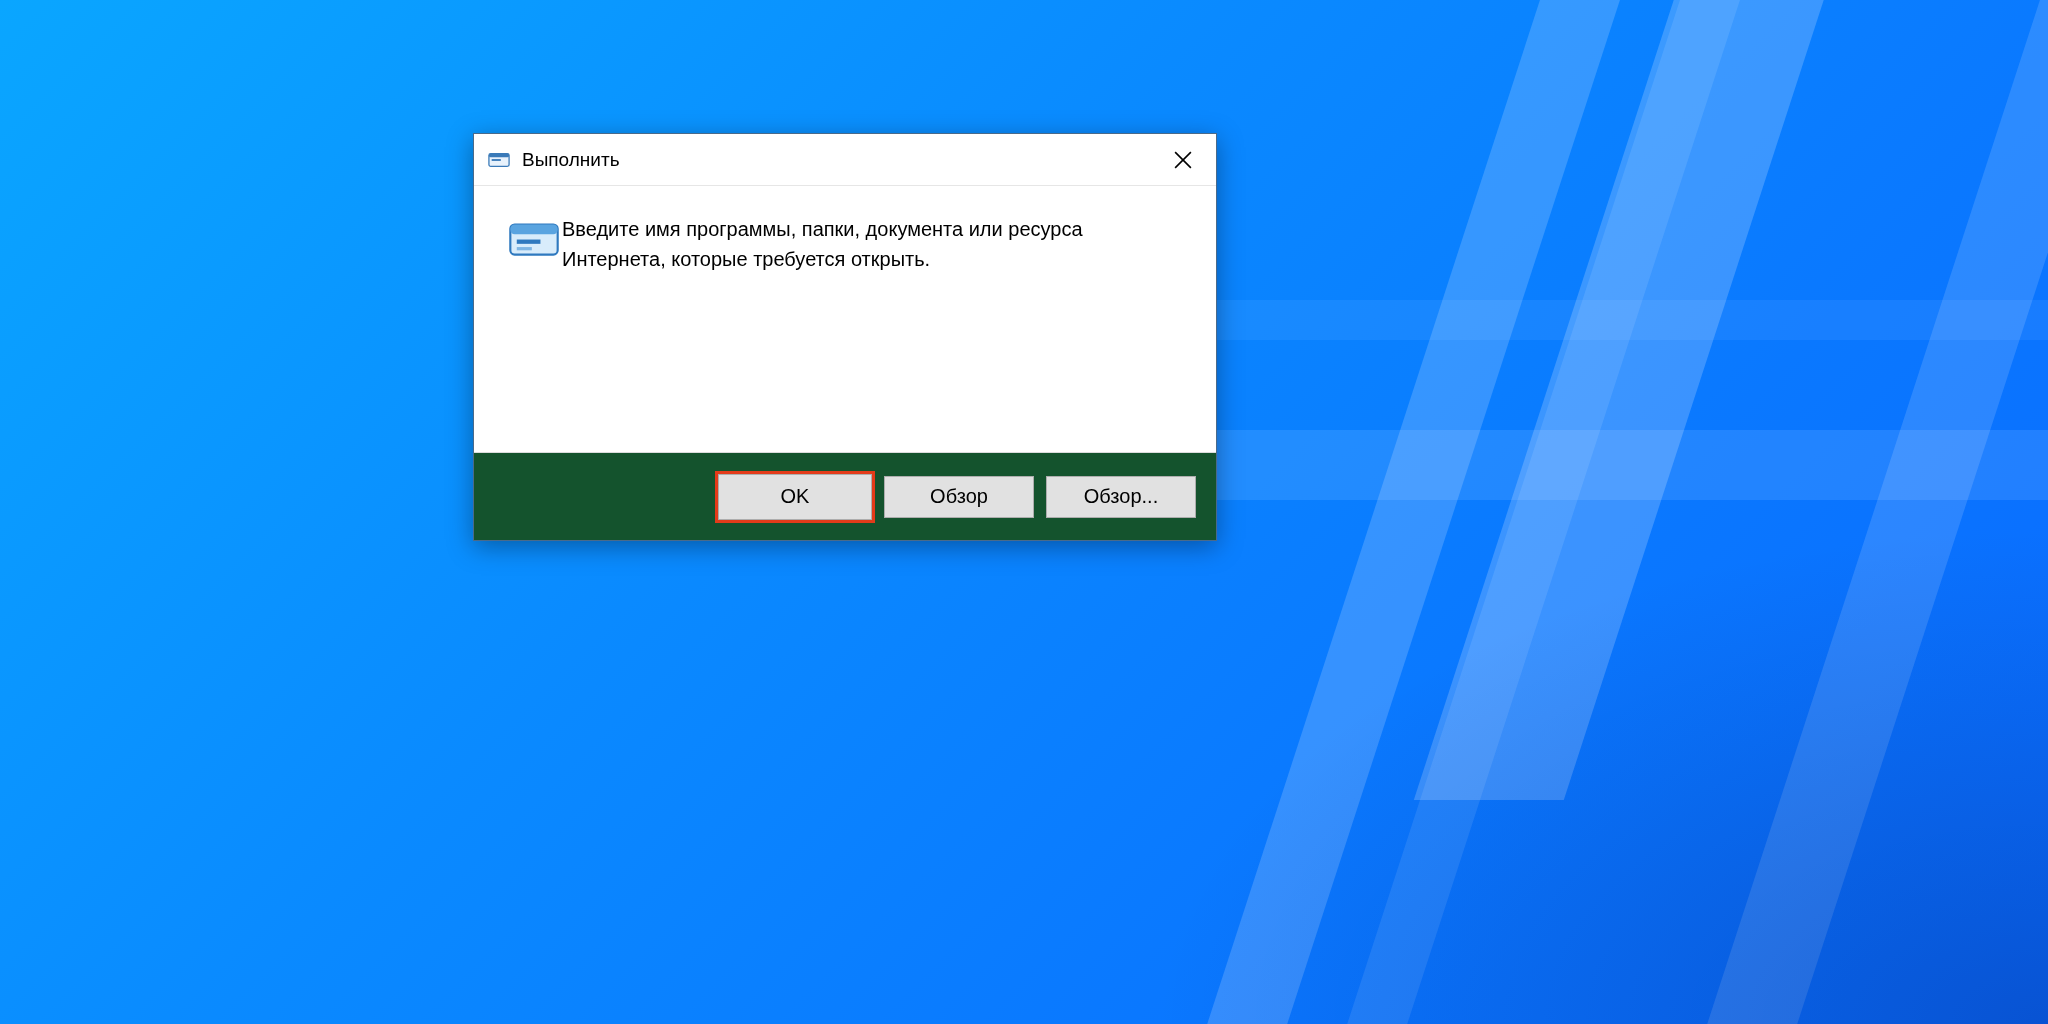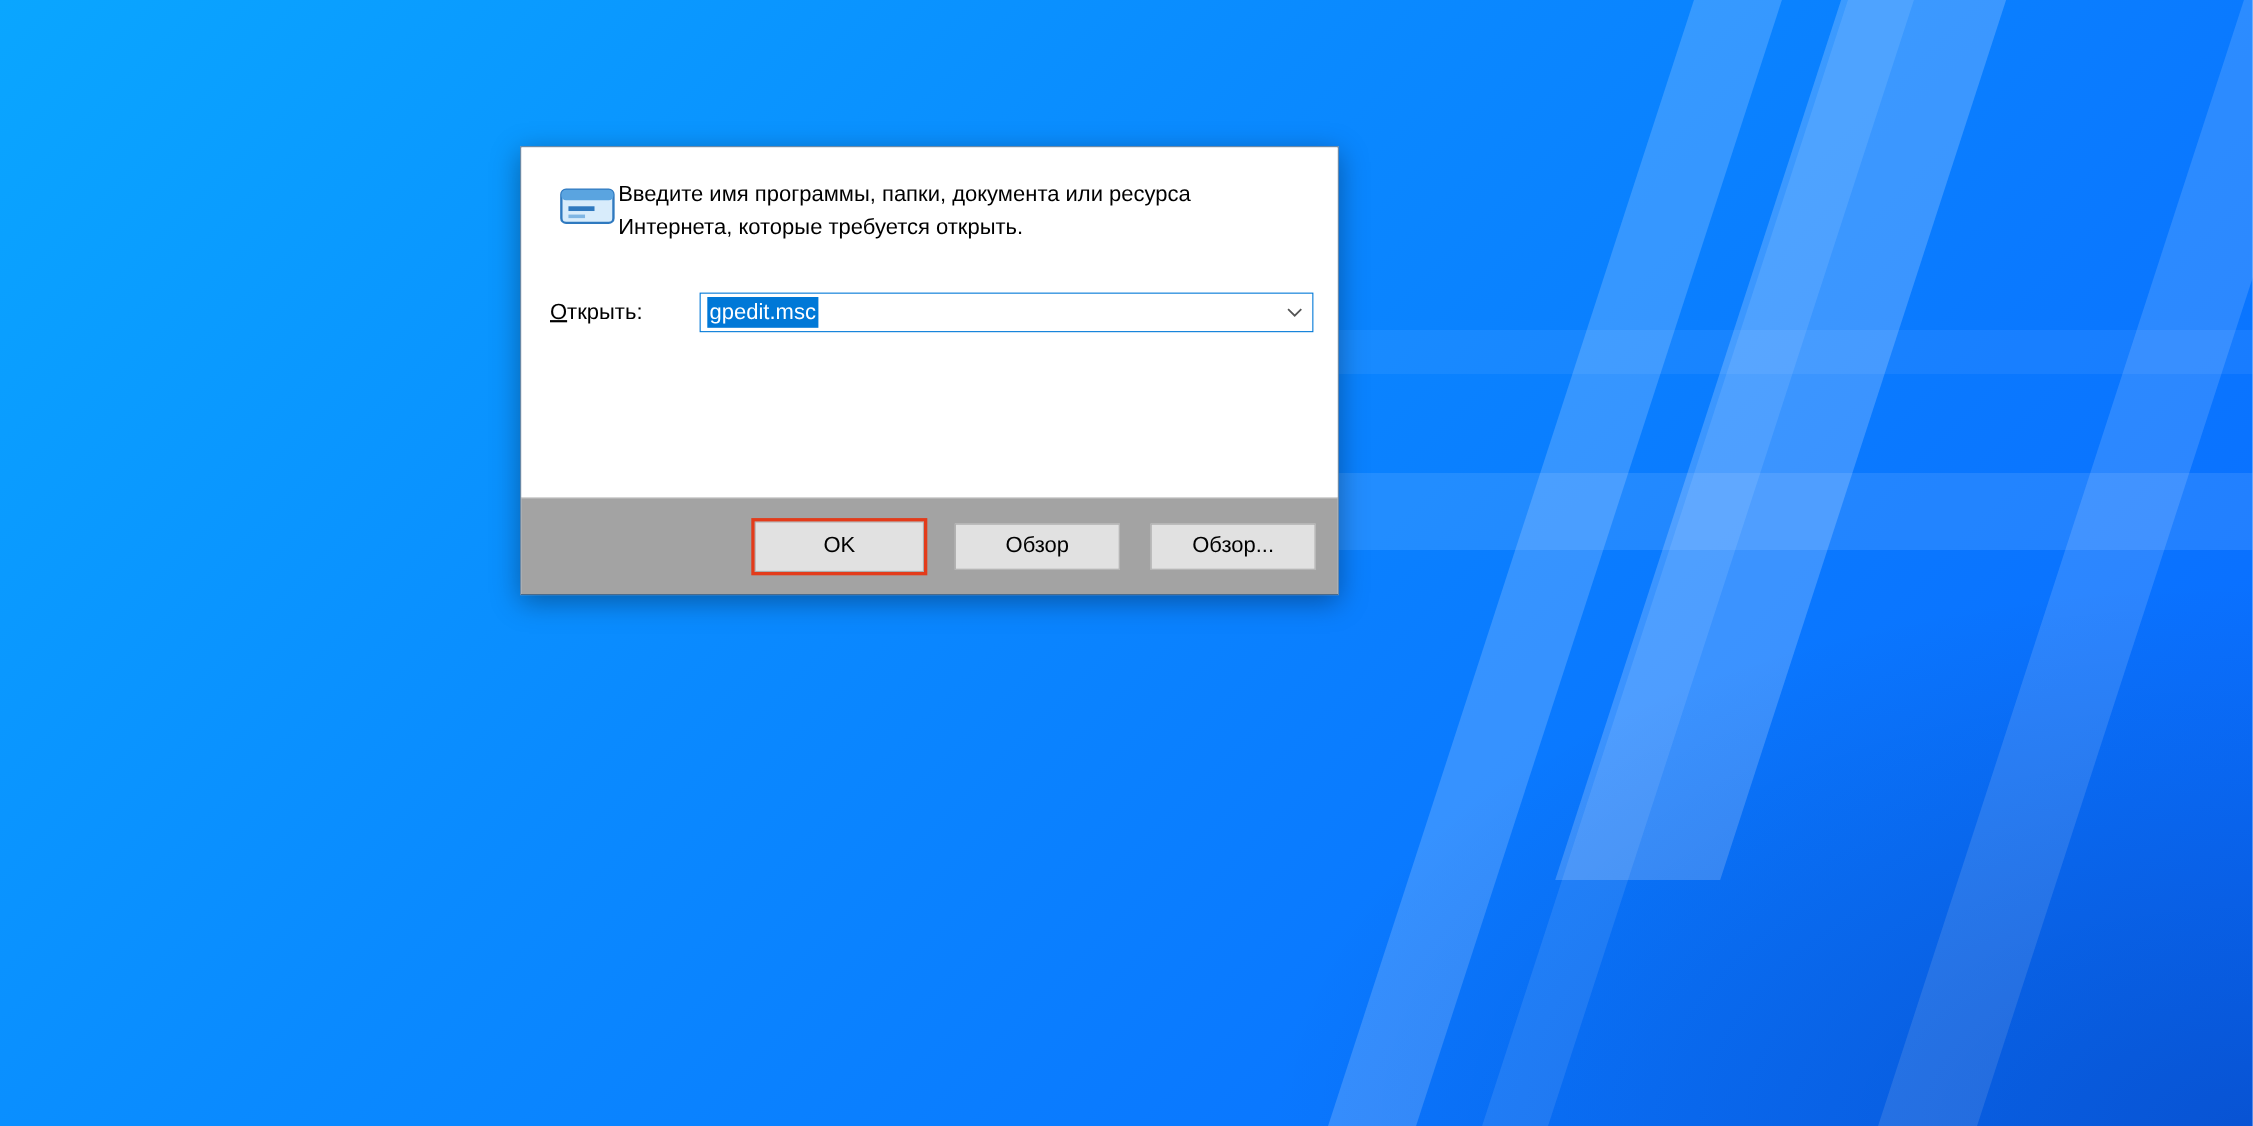--- a/index.html
+++ b/index.html
@@ -103,24 +103,24 @@
     font-size: 20px; line-height: 26px;
     padding: 1px 2px;
   }
   .combo .chevron {
     position: absolute; right: 8px; top: 50%; transform: translateY(-50%);
     width: 16px; height: 16px; color: #555;
   }
 
   .button-bar {
     height: 88px;
-    background: #a3a3a3;
+    background: #14532d;
     border-top: 1px solid #dcdcdc;
     display: flex; align-items: center; justify-content: flex-end;
-    gap: 28px; padding: 0 20px;
+    gap: 12px; padding: 0 20px;
   }
   .btn {
     min-width: 150px; height: 42px;
     background: #e1e1e1;
     border: 1px solid #adadad;
     font-size: 20px; color: #000;
     display: flex; align-items: center; justify-content: center;
     cursor: default;
   }
   .btn.highlight {
@@ -136,45 +136,51 @@
 <div class="desktop">
   <div class="beam b1"></div>
   <div class="beam b2"></div>
   <div class="beam b3"></div>
   <div class="beam b4"></div>
   <div class="beam hz"></div>
   <div class="beam hz2"></div>
   <div class="darkcorner"></div>
 
   <div class="dialog">
+    <div class="titlebar">
+      <span class="title-icon">
+        <svg viewBox="0 0 24 24">
+          <rect x="1" y="5" width="22" height="14" rx="2" fill="#e8f2fc" stroke="#3a7ab8" stroke-width="1.4"></rect>
+          <rect x="1" y="5" width="22" height="4" rx="2" fill="#3a7ab8"></rect>
+          <rect x="4" y="11" width="10" height="2" fill="#3a7ab8"></rect>
+        </svg>
+      </span>
+      <span>Выполнить</span>
+      <span class="spacer"></span>
+      <span class="close">
+        <svg viewBox="0 0 16 16">
+          <line x1="1" y1="1" x2="15" y2="15" stroke="#000" stroke-width="1.4"></line>
+          <line x1="15" y1="1" x2="1" y2="15" stroke="#000" stroke-width="1.4"></line>
+        </svg>
+      </span>
+    </div>
 
     <div class="body-area">
       <div class="desc-row">
         <span class="run-icon-lg">
           <svg viewBox="0 0 52 40">
             <rect x="4" y="6" width="44" height="28" rx="4" fill="#d8ecfb" stroke="#2f79bf" stroke-width="2"></rect>
             <rect x="4" y="6" width="44" height="9" rx="4" fill="#5aa4e0"></rect>
             <rect x="10" y="20" width="22" height="4" fill="#2f79bf"></rect>
             <rect x="10" y="27" width="14" height="3" fill="#7fb6e4"></rect>
           </svg>
         </span>
         <div class="desc-text">Введите имя программы, папки, документа или ресурса Интернета, которые требуется открыть.</div>
       </div>
 
-      <div class="open-row">
-        <div class="open-label"><span class="ul">О</span><span>ткрыть:</span></div>
-        <div class="combo">
-          <span class="sel-text">gpedit.msc</span>
-          <span class="chevron">
-            <svg viewBox="0 0 16 16">
-                <polyline points="2,5 8,11 14,5" fill="none" stroke="#555" stroke-width="1.6"></polyline>
-              </svg>
-          </span>
-        </div>
-      </div>
     </div>
 
     <div class="button-bar">
       <div class="btn highlight">OK</div>
       <div class="btn">Обзор</div>
       <div class="btn">Обзор...</div>
     </div>
   </div>
 </div>
 

